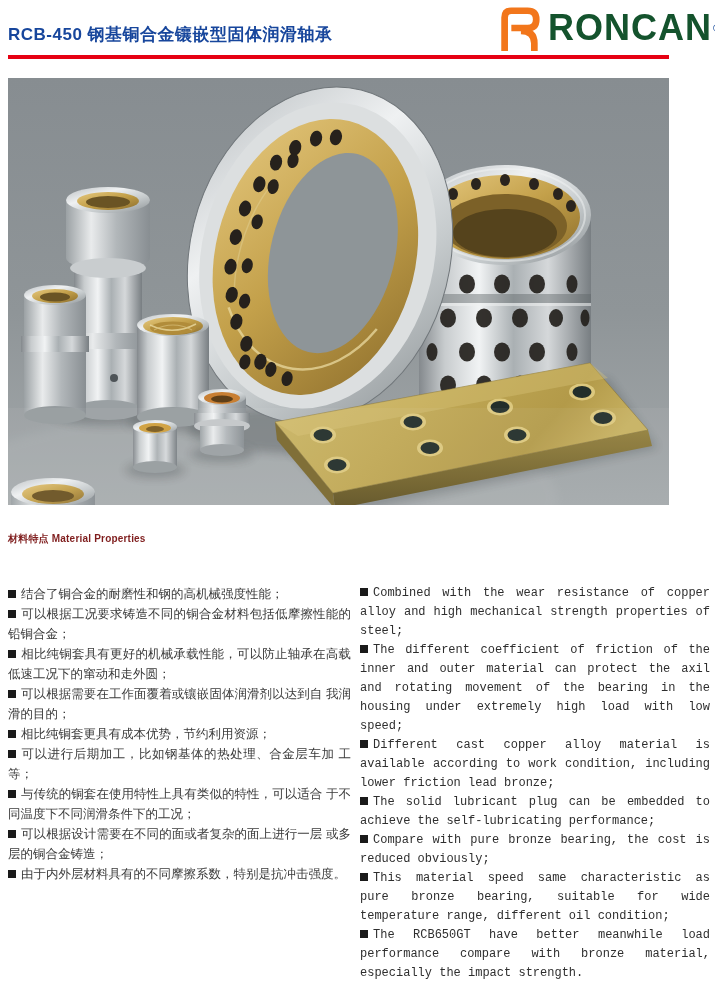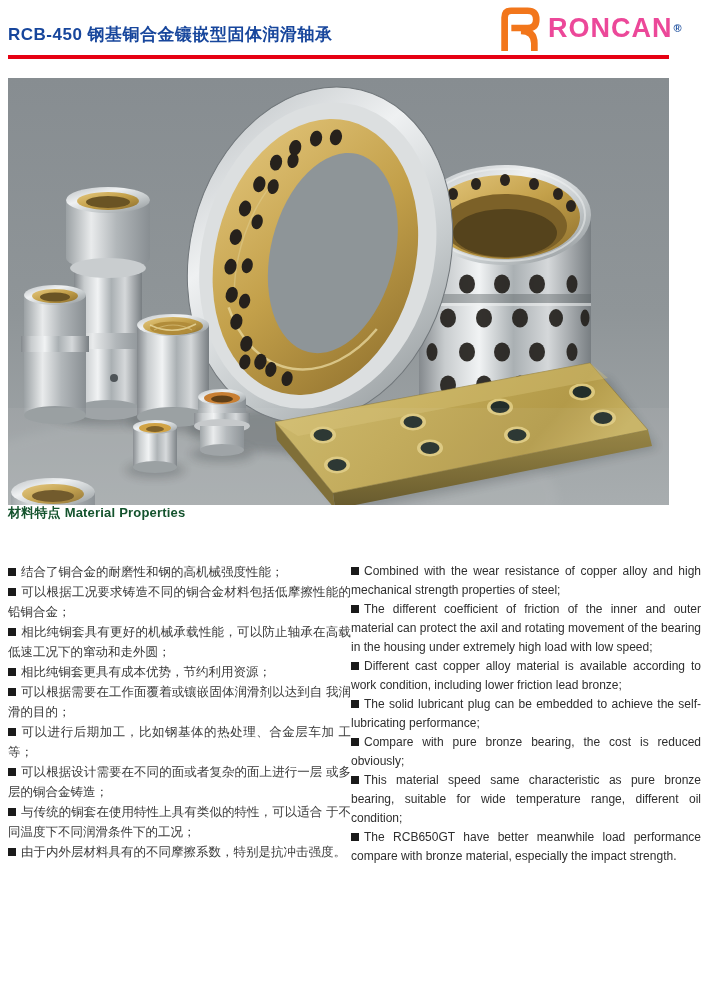--- a/index.html
+++ b/index.html
@@ -4,33 +4,33 @@
 <style>
   html,body{margin:0;padding:0;background:#ffffff;}
   .page{position:relative;width:715px;height:986px;background:#fff;overflow:hidden;
         font-family:"Liberation Sans",sans-serif;}
   
   .titles{position:absolute;left:8px;top:7px;color:#17469c;font-weight:bold;margin-top:16px;}
   .title-zh{font-size:17px;line-height:23px;letter-spacing:.5px;}
   .title-en{font-size:16px;line-height:21px;}
   .logo{position:absolute;top:5px;left:496px;display:flex;align-items:center;}
   .logo-mark{width:46px;height:46px;flex:0 0 auto;}
-  .logo-text{color:#ec4899;font-weight:bold;font-size:27px;letter-spacing:1px;margin-left:6px;
+  .logo-text{color:#14532d;font-weight:bold;font-size:36px;letter-spacing:1px;margin-left:6px;
              font-family:"Liberation Sans",sans-serif;}
   .logo-reg{color:#1d4f9e;font-size:11px;vertical-align:18px;font-weight:bold;margin-left:1px;}
   .rule{position:absolute;left:8px;top:55px;width:661px;height:4px;background:#e60012;}
   
   .photo{position:absolute;left:8px;top:78px;width:661px;height:427px;}
   
-  .sec-heading{position:absolute;left:8px;top:504px;font-size:13px;font-weight:bold;color:#14532d;
+  .sec-heading{position:absolute;left:8px;top:532px;font-size:10px;font-weight:bold;color:#7f1d1d;
                letter-spacing:.2px;}
-  .cols{position:absolute;left:8px;top:562px;width:702px;display:flex;}
+  .cols{position:absolute;left:8px;top:584px;width:702px;display:flex;}
   .col{text-align:justify;}
   .col-zh{width:343px;font-size:12.5px;line-height:20px;color:#3a3a3a;}
-  .col-en{width:350px;font-size:12px;line-height:19px;color:#2e2e2e;}
+  .col-en{margin-left:9px;width:350px;font-size:12px;line-height:19px;color:#2e2e2e;font-family:Liberation Mono, monospace;}
   .b-item{margin:0;}
   .sq{display:inline-block;width:8px;height:8px;background:#1a1a1a;margin-right:5px;
       vertical-align:baseline;}
 </style>
 </head>
 <body>
 
 <div class="page">
 
   <div class="titles">
@@ -290,25 +290,25 @@
   <div class="sec-heading">
     <span>材料特点</span>
     <span>Material Properties</span>
   </div>
 
   <div class="cols">
     <div class="col col-zh">
         <div class="b-item"><span class="sq"></span><span>结合了铜合金的耐磨性和钢的高机械强度性能；</span></div>
         <div class="b-item"><span class="sq"></span><span>可以根据工况要求铸造不同的铜合金材料包括低摩擦性能的铅铜合金；</span></div>
         <div class="b-item"><span class="sq"></span><span>相比纯铜套具有更好的机械承载性能，可以防止轴承在高载低速工况下的窜动和走外圆；</span></div>
+        <div class="b-item"><span class="sq"></span><span>可以根据需要在工作面覆着或镶嵌固体润滑剂以达到自 我润滑的目的；</span></div>
         <div class="b-item"><span class="sq"></span><span>相比纯铜套更具有成本优势，节约利用资源；</span></div>
-        <div class="b-item"><span class="sq"></span><span>可以根据需要在工作面覆着或镶嵌固体润滑剂以达到自 我润滑的目的；</span></div>
         <div class="b-item"><span class="sq"></span><span>可以进行后期加工，比如钢基体的热处理、合金层车加 工等；</span></div>
+        <div class="b-item"><span class="sq"></span><span>与传统的铜套在使用特性上具有类似的特性，可以适合 于不同温度下不同润滑条件下的工况；</span></div>
         <div class="b-item"><span class="sq"></span><span>可以根据设计需要在不同的面或者复杂的面上进行一层 或多层的铜合金铸造；</span></div>
-        <div class="b-item"><span class="sq"></span><span>与传统的铜套在使用特性上具有类似的特性，可以适合 于不同温度下不同润滑条件下的工况；</span></div>
         <div class="b-item"><span class="sq"></span><span>由于内外层材料具有的不同摩擦系数，特别是抗冲击强度。</span></div>
       </div>
     <div class="col col-en">
         <div class="b-item"><span class="sq"></span><span>Combined with the wear resistance of copper alloy and high mechanical strength properties of steel;</span></div>
         <div class="b-item"><span class="sq"></span><span>The different coefficient of friction of the inner and outer material can protect the axil and rotating movement of the bearing in the housing under extremely high load with low speed;</span></div>
         <div class="b-item"><span class="sq"></span><span>Different cast copper alloy material is available according to work condition, including lower friction lead bronze;</span></div>
         <div class="b-item"><span class="sq"></span><span>The solid lubricant plug can be embedded to achieve the self-lubricating performance;</span></div>
         <div class="b-item"><span class="sq"></span><span>Compare with pure bronze bearing, the cost is reduced obviously;</span></div>
         <div class="b-item"><span class="sq"></span><span>This material speed same characteristic as pure bronze bearing, suitable for wide temperature range, different oil condition;</span></div>
         <div class="b-item"><span class="sq"></span><span>The RCB650GT have better meanwhile load performance compare with bronze material, especially the impact strength.</span></div>

